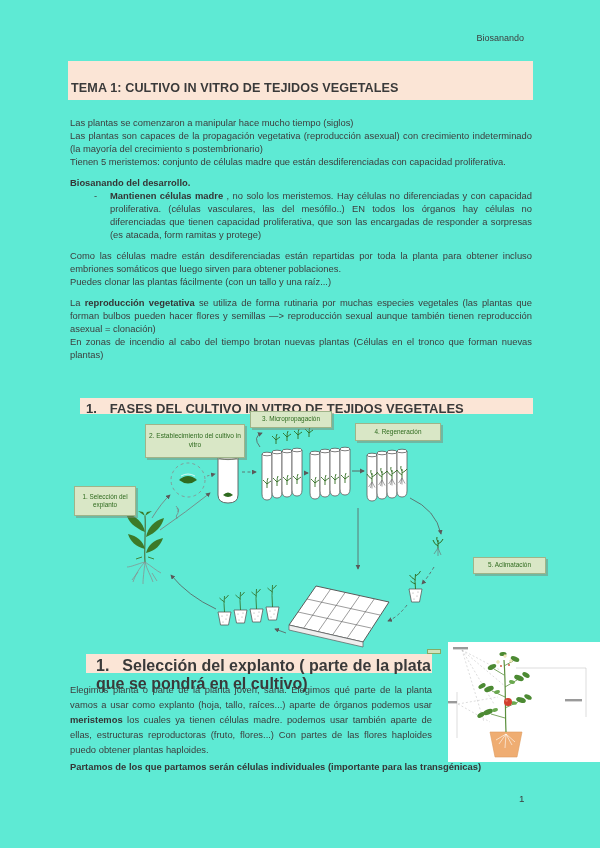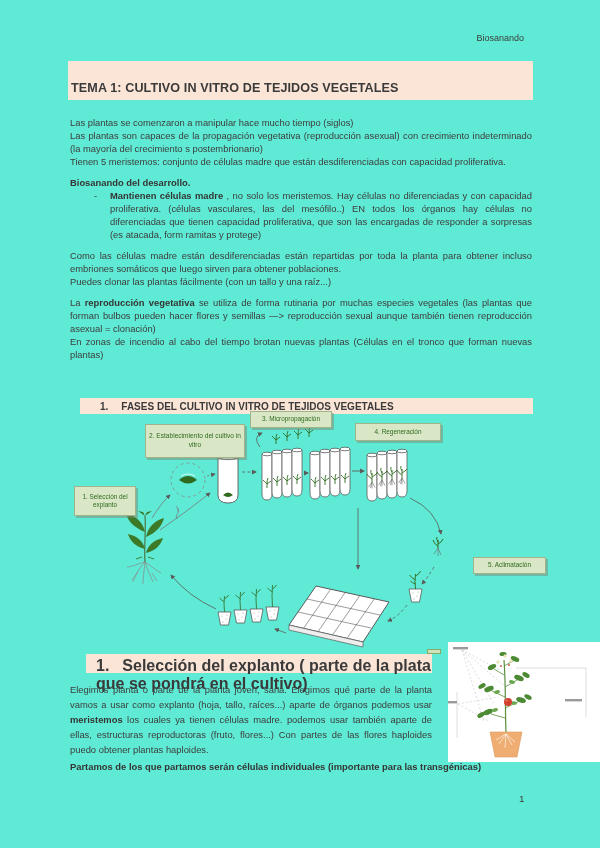--- a/index.html
+++ b/index.html
@@ -14,21 +14,21 @@
   .content{position:absolute;left:70px;top:92px;width:462px;font-size:9.4px;line-height:13px;text-align:justify;margin-top:24px;}
   .content p{margin:0;}
   .sp{margin-top:8px !important;}
   b,.b{font-weight:bold;color:#353535;}
 
   ul.dash{margin:0;padding:0;list-style:none;}
   ul.dash li{position:relative;padding-left:40px;text-align:justify;}
   ul.dash li::before{content:"-";position:absolute;left:24px;top:0;}
 
   .sec-head{position:absolute;background:#fbe5d6;font-weight:bold;color:#3a3a3a;box-sizing:border-box;}
-  .sec1{left:80px;top:398px;width:453px;height:16px;font-size:10px;padding:3px 0 0 20px;}
+  .sec1{left:80px;top:398px;width:453px;height:16px;font-size:13px;padding:3px 0 0 6px;}
   .sec2{left:86px;top:654px;width:346px;height:19px;font-size:16px;padding:3px 0 0 10px;}
   .sec-head .num{display:inline-block;margin-right:13px;}
 
   .diagram{position:absolute;left:70px;top:410px;width:490px;height:242px;}
   .diagram svg{position:absolute;left:0;top:0;}
   .dlabel{position:absolute;background:#d9e7c6;border:1px solid #9fb489;
           box-shadow:2px 2px 0 rgba(125,135,115,.5);color:#2f6b1f;
           font-size:6.4px;line-height:1.3;text-align:center;display:flex;align-items:center;justify-content:center;
           padding:1px 2px;box-sizing:border-box;}
   .dl1{left:4px;top:76px;width:62px;height:30px;}

